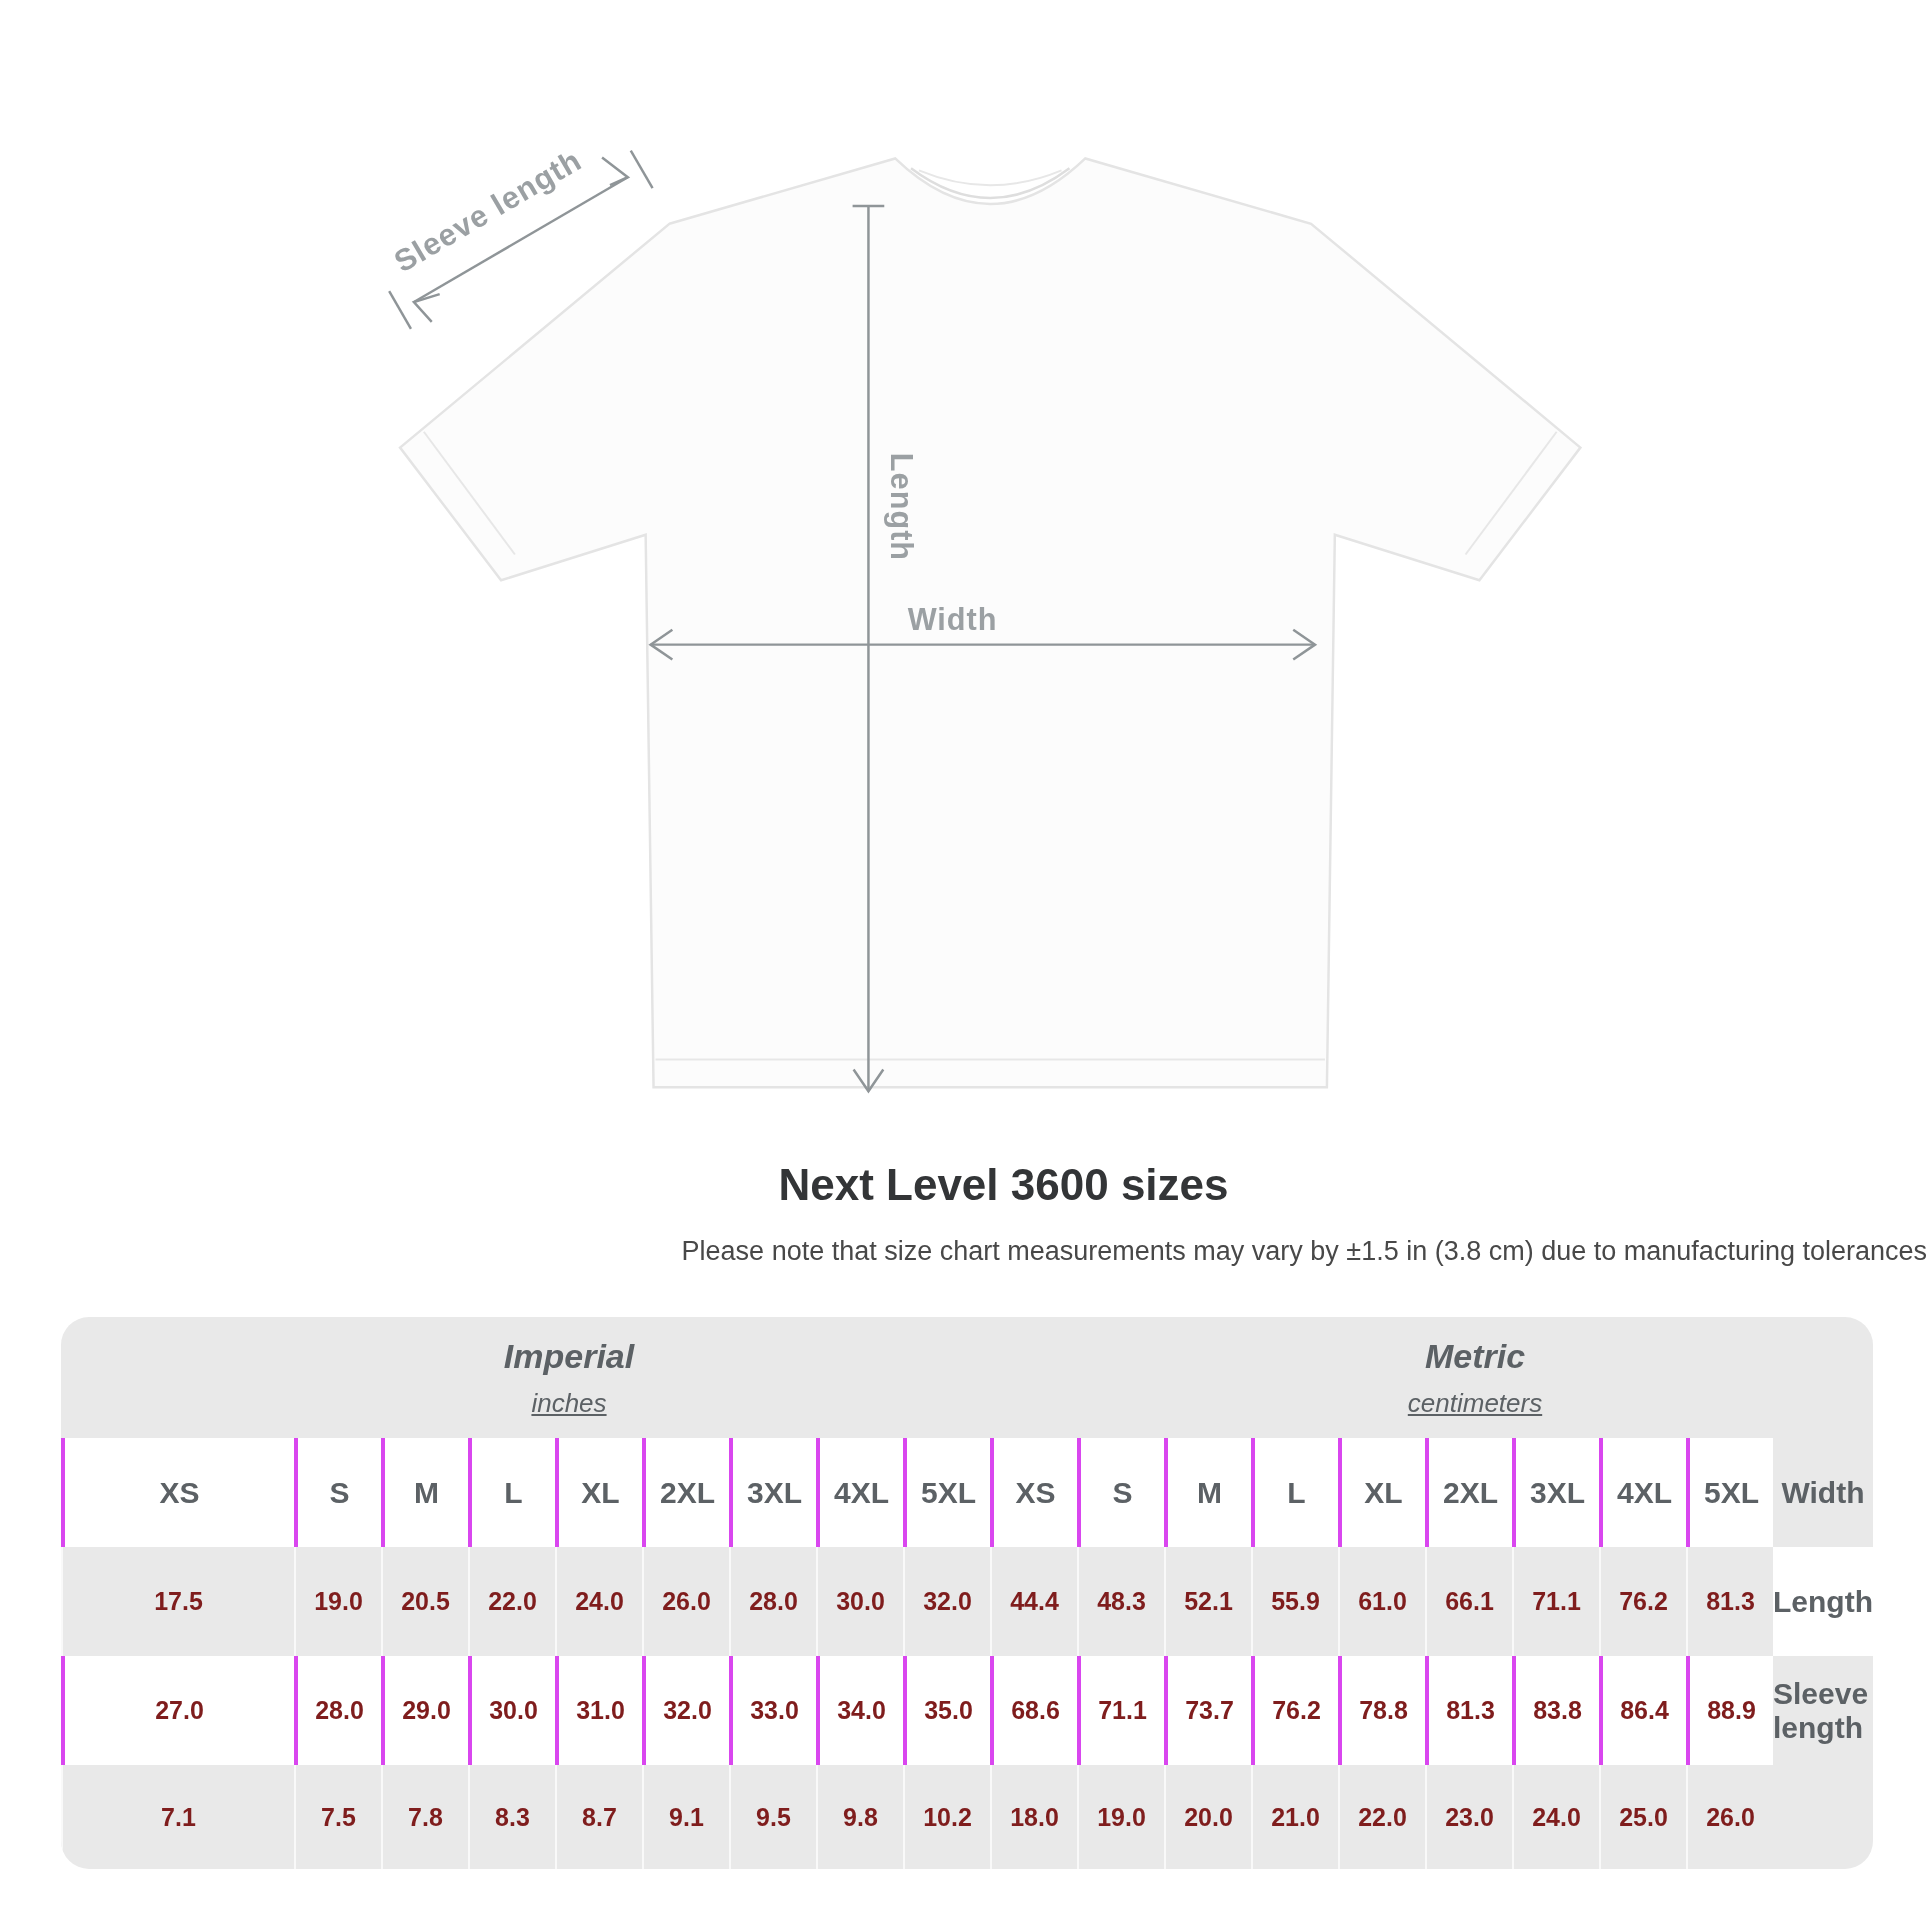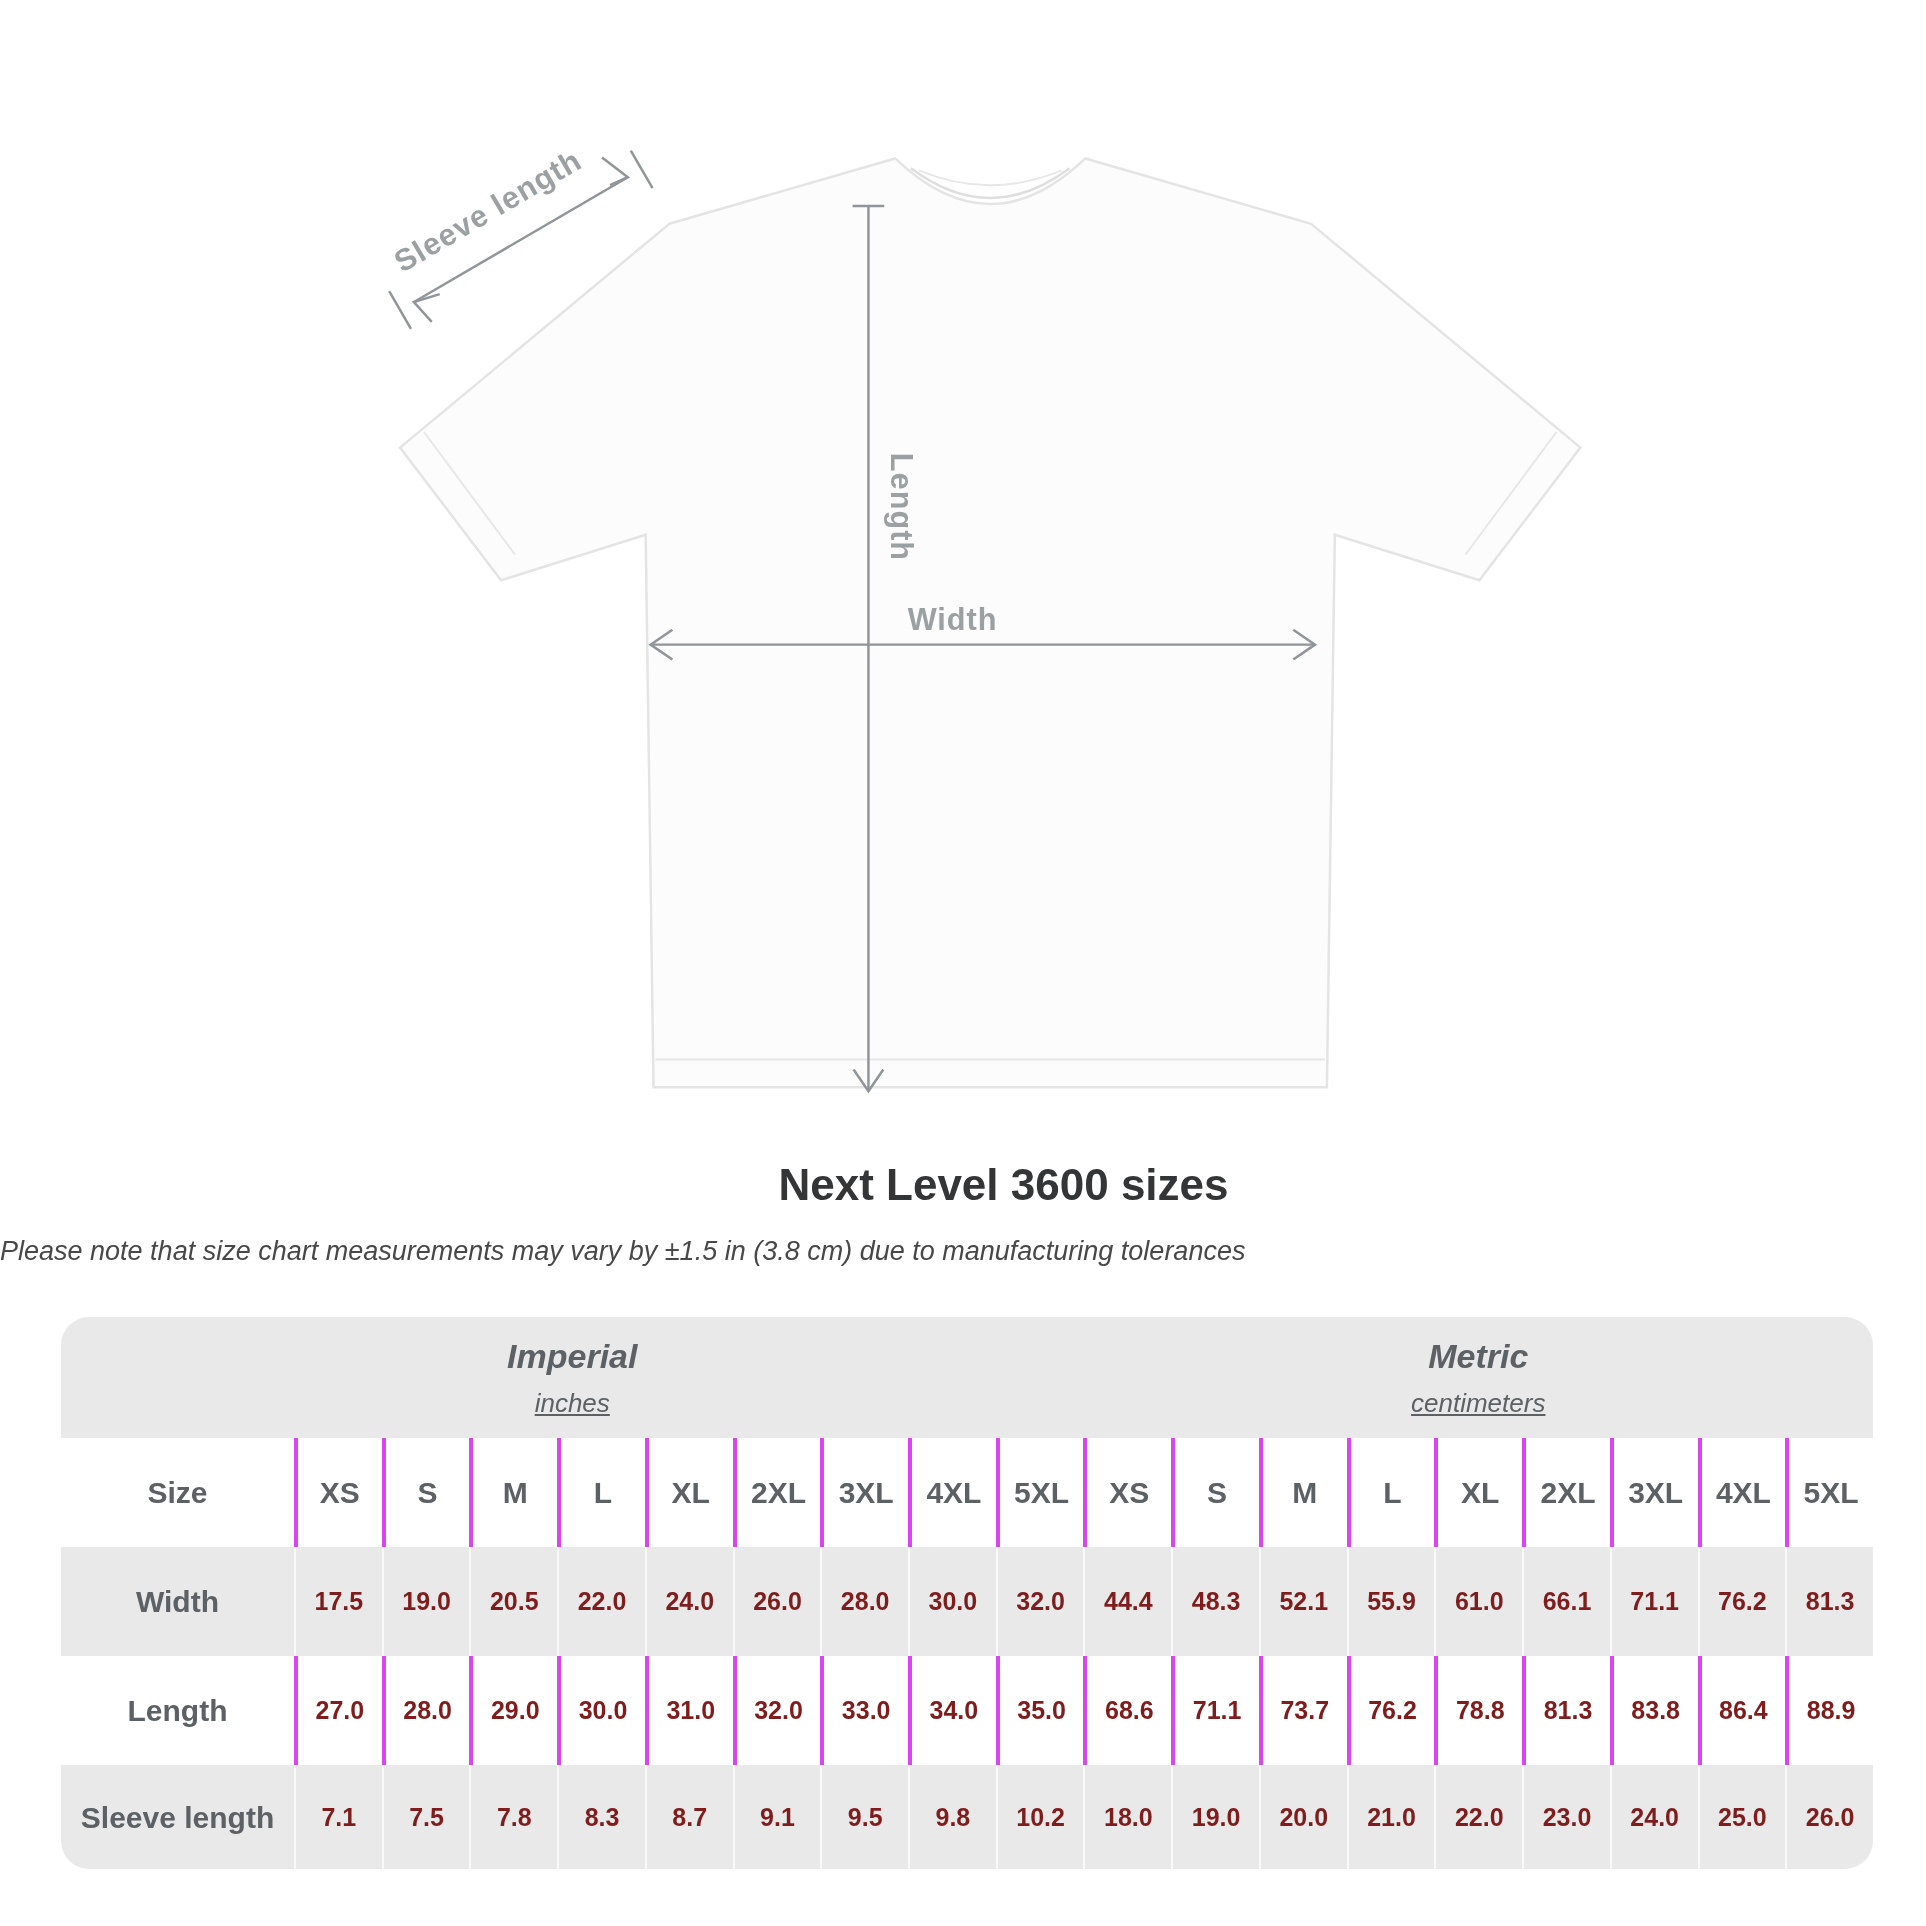--- a/index.html
+++ b/index.html
@@ -17,21 +17,21 @@
   .shirt-detail-dark{fill:none;stroke:#dedede;stroke-width:2.5;}
   .dim-line{stroke:#8f9598;stroke-width:2.5;fill:none;}
   .dim-label{fill:#9ba0a3;font-weight:bold;font-size:31px;letter-spacing:1px;}
   
   .chart-title{
     position:absolute;left:0;top:1160px;width:100%;
     text-align:center;font-size:44px;font-weight:bold;color:#333537;margin-left:40px;
   }
   .chart-note{
     position:absolute;left:0;top:1236px;width:100%;
-    text-align:left;font-size:27px;font-style:italic;color:#484848;
+    text-align:right;font-size:27px;color:#484848;
   }
   
   .size-table{
     position:absolute;left:61px;top:1317px;
     width:1812px;height:552px;
     background:#e9e9e9;border-radius:28px;overflow:hidden;
     display:grid;
     grid-template-columns:233px repeat(18,1fr);
     grid-template-rows:121px 109px 109px 109px 105px;
   }
@@ -113,21 +113,20 @@
 
     <div class="cell unit-cell unit-imperial">
       <div class="unit-name">Imperial</div>
       <div class="unit-sub">inches</div>
     </div>
     <div class="cell unit-cell unit-metric">
       <div class="unit-name">Metric</div>
       <div class="unit-sub">centimeters</div>
     </div>
 
-    <div class="cell row-white hdr">Size</div>
     <div class="cell row-white sep hdr">XS</div>
     <div class="cell row-white sep hdr">S</div>
     <div class="cell row-white sep hdr">M</div>
     <div class="cell row-white sep hdr">L</div>
     <div class="cell row-white sep hdr">XL</div>
     <div class="cell row-white sep hdr">2XL</div>
     <div class="cell row-white sep hdr">3XL</div>
     <div class="cell row-white sep hdr">4XL</div>
     <div class="cell row-white sep hdr">5XL</div>
     <div class="cell row-white sep hdr">XS</div>

